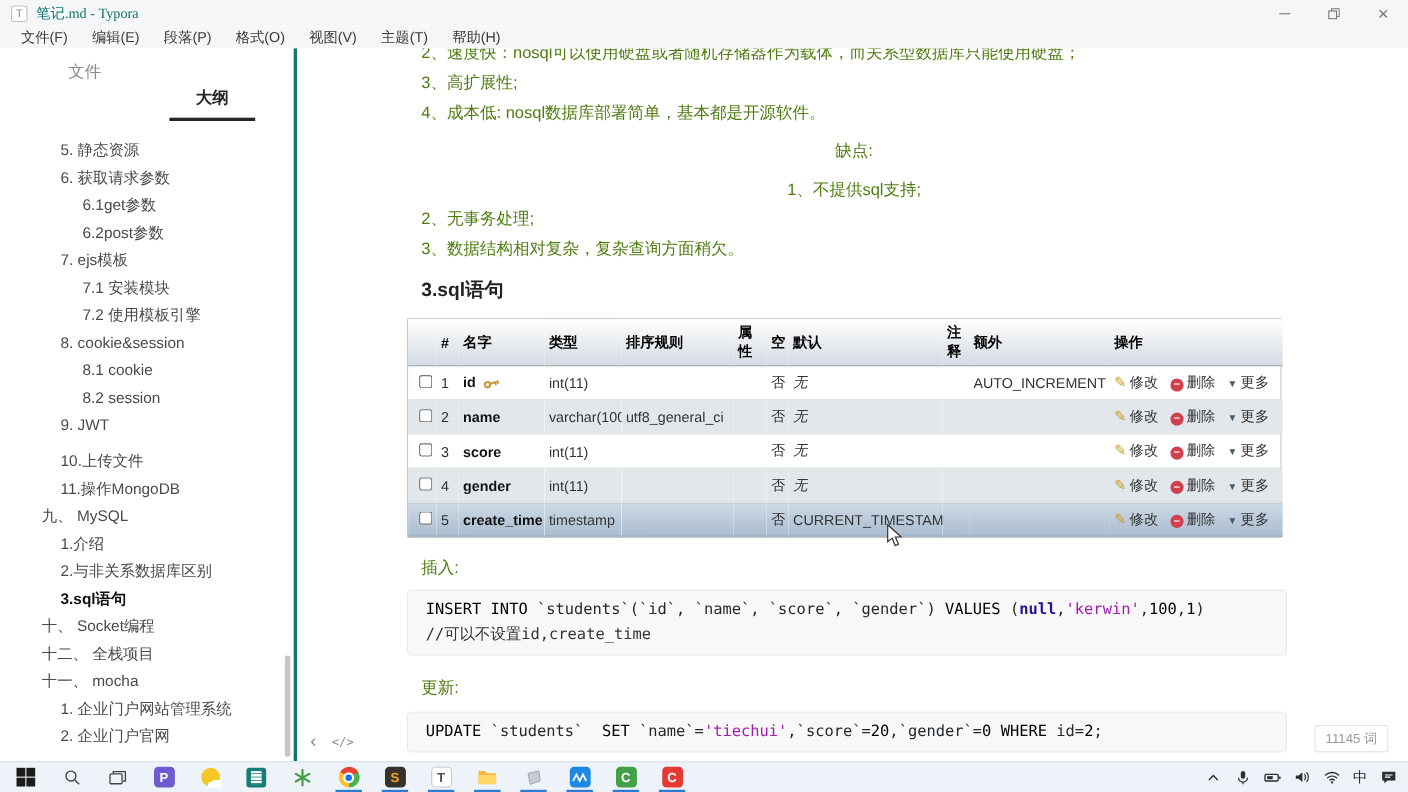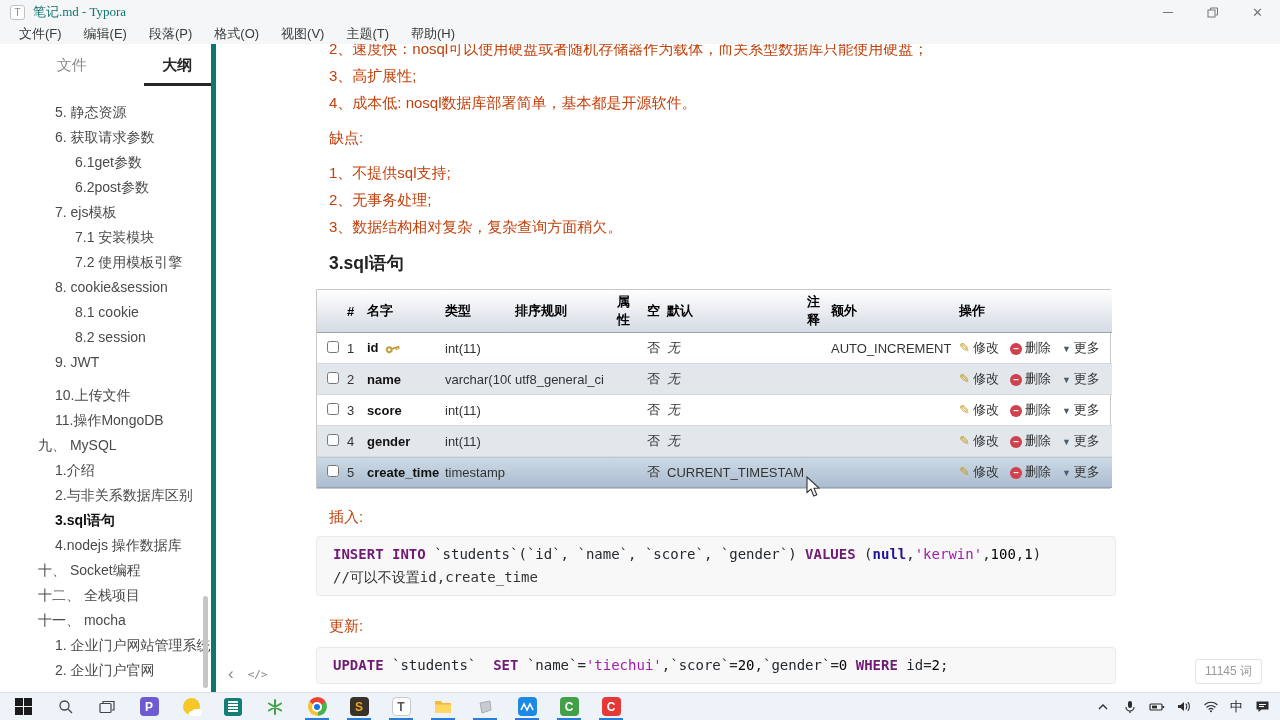--- a/index.html
+++ b/index.html
@@ -20,42 +20,42 @@
 
   
   .menubar { position:absolute; left:0; top:24px; width:1280px; height:20px;
              background:#f5f6f7; display:flex; align-items:center; padding-left:8px; }
   .menu-item { font-size:13px; color:#3a3a3a; padding:0 11px; }
 
   
   .app { position:absolute; left:0; top:44px; width:1280px; height:648px; display:flex; background:#fff; }
 
   
-  .sidebar { width:216px; height:100%; border-right:5px solid #0f766e; position:relative; background:#fff; }
+  .sidebar { width:270px; height:100%; border-right:3px solid #0f766e; position:relative; background:#fff; }
   .tabs { display:flex; padding-left:38px; padding-top:12px; }
   .tab { width:78px; text-align:center; font-size:15px; color:#8a8a8a; padding-bottom:8px; }
   .tab + .tab { margin-left:38px; }
-  .tab.active { color:#262626; font-weight:bold; border-bottom:3px solid #262626; }
+  .tab.active { color:#262626; font-weight:bold; border-bottom:3px solid #262626;margin-top:24px; }
   .outline { padding-top:14px; }
   .o-item { height:25px; line-height:25px; font-size:14px; color:#4a4a4a; white-space:nowrap;
             overflow:hidden; text-overflow:ellipsis; }
   .o-item.lv1 { padding-left:38px; }
   .o-item.lv2 { padding-left:55px; }
   .o-item.lv3 { padding-left:75px; }
   .o-item.gap { margin-top:8px; }
   .o-item.active { font-weight:bold; color:#111; }
   .side-scroll { position:absolute; right:3px; top:552px; width:5px; height:92px;
                  background:#c6c6c6; border-radius:3px; }
 
   
   .main { flex:1; position:relative; overflow:hidden; }
   .doc { margin-left:100px; width:800px; }
-  .p { font-size:15px; line-height:27px; color:#c2410c; padding-left:13px; }
+  .p { font-size:15px; line-height:27px; color:#4d7c0f; padding-left:13px; }
   .p.clip { margin-top:-9px; }
-  .p.mt8 { margin-top:8px; }
+  .p.mt8 { margin-top:8px;text-align:center; }
   .p.mt14 { margin-top:14px; }
   .p.mt16 { margin-top:16px; }
   .h3 { font-size:17.5px; font-weight:bold; color:#222; line-height:26px;
         margin-top:10px; padding-left:13px; }
 
   
   .pma { margin-top:13px; width:795px; border:1px solid #c8c8c8; border-radius:1px; }
   .pma table { width:100%; border-collapse:collapse; table-layout:fixed; }
   .pma th { background:linear-gradient(#ffffff,#d4dbe3); border-bottom:1px solid #9aa5b0;
             font-size:13px; font-weight:bold; color:#000; text-align:left; padding:3px 4px; height:22px; }
@@ -74,21 +74,21 @@
          color:#fff; font-size:10px; line-height:11px; text-align:center; margin-right:3px; font-weight:bold; }
   .more { color:#4a5d6f; font-size:9px; margin-right:3px; }
   .keyicon { margin-left:6px; vertical-align:-1px; }
 
   
   .codeblock { margin-top:6px; background:#f8f8f8; border:1px solid #e7eaed; border-radius:4px;
                padding:6px 16px; width:800px; }
   .codeblock.single { margin-top:8px; }
   .cline { font-family:"DejaVu Sans Mono", monospace; font-size:14px; line-height:23px;
            white-space:pre; color:#24292e; }
-  .tk-kw  { color:#701a75; font-weight:bold; }
+  .tk-kw  { color:#000000; font-weight:normal; }
   .tk-id  { color:#24292e; }
   .tk-pl  { color:#24292e; }
   .tk-str { color:#a21caf; }
   .tk-num { color:#000000; }
   .tk-atom{ color:#221199; font-weight:bold; }
   .tk-cm  { color:#333; }
 
   
   .foot-left { position:absolute; left:12px; bottom:8px; display:flex; align-items:center; gap:14px; }
   .collapse-g { font-size:17px; color:#8a8a8a; }
@@ -181,21 +181,20 @@
       <div class="o-item lv2">8. cookie&amp;session</div>
       <div class="o-item lv3">8.1 cookie</div>
       <div class="o-item lv3">8.2 session</div>
       <div class="o-item lv2">9. JWT</div>
       <div class="o-item lv2 gap">10.上传文件</div>
       <div class="o-item lv2">11.操作MongoDB</div>
       <div class="o-item lv1">九、 MySQL</div>
       <div class="o-item lv2">1.介绍</div>
       <div class="o-item lv2">2.与非关系数据库区别</div>
       <div class="o-item lv2 active">3.sql语句</div>
-      <div class="o-item lv2">4.nodejs 操作数据库</div>
       <div class="o-item lv1">十、 Socket编程</div>
       <div class="o-item lv1">十二、 全栈项目</div>
       <div class="o-item lv1">十一、 mocha</div>
       <div class="o-item lv2">1. 企业门户网站管理系统</div>
       <div class="o-item lv2">2. 企业门户官网</div>
     </div>
     <div class="side-scroll"></div>
   </div>
 
   <div class="main">

